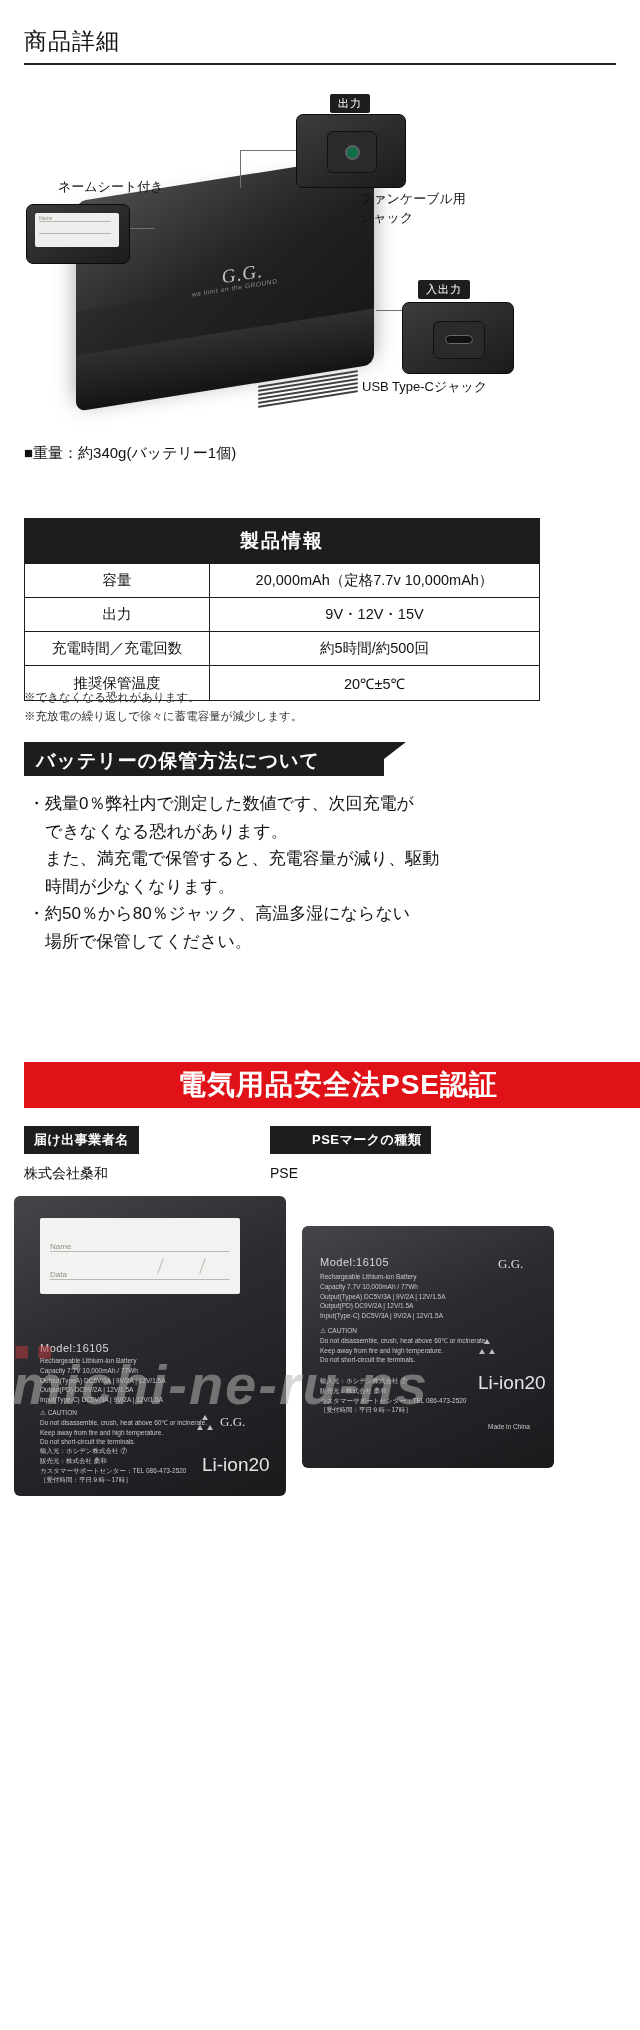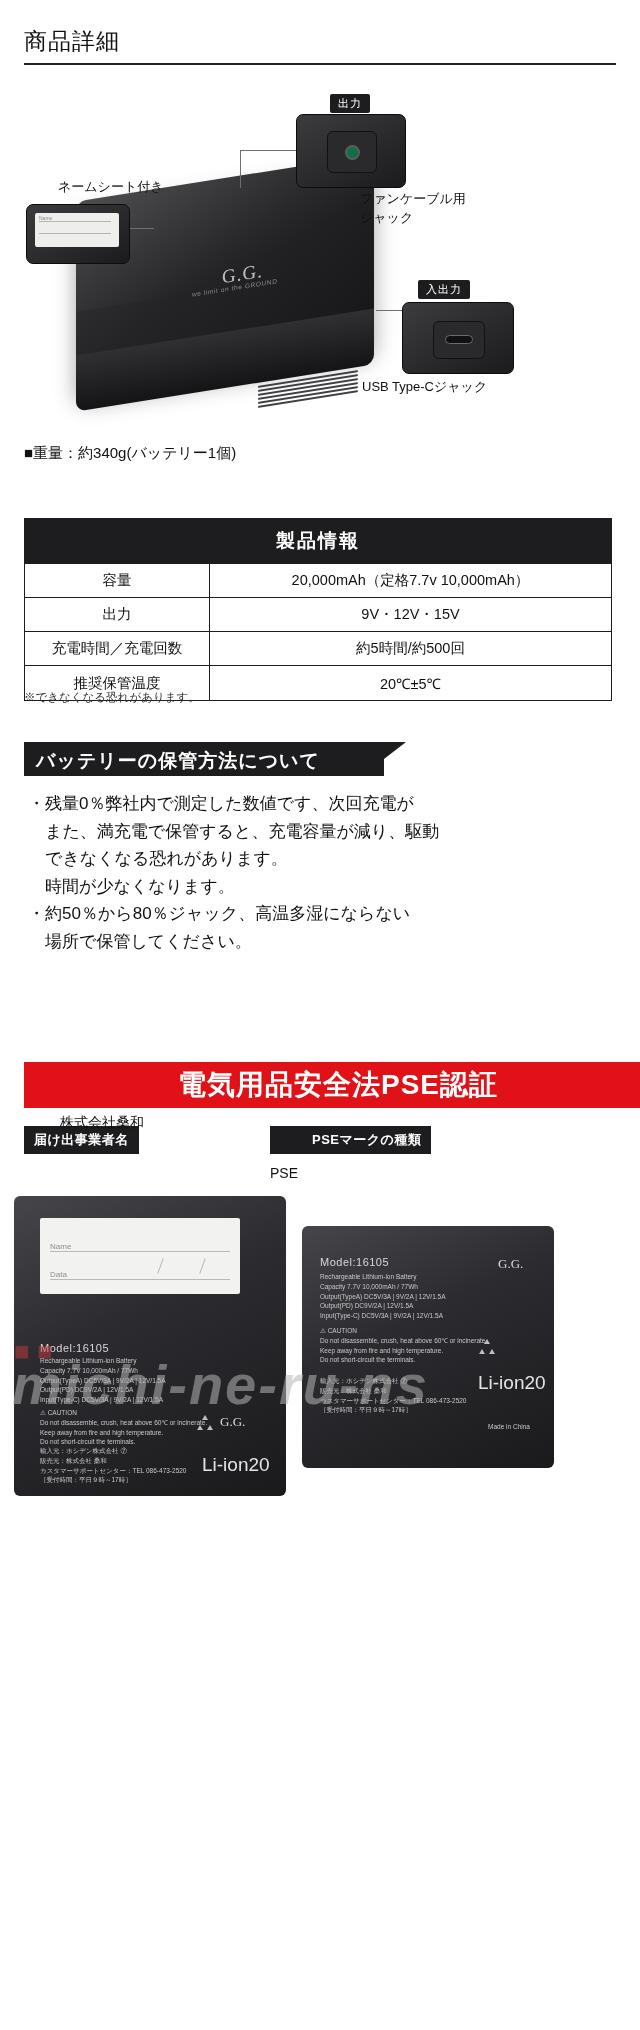--- a/index.html
+++ b/index.html
@@ -115,21 +115,21 @@
   .weight-note {
     position:absolute;
     left:24px; top:444px;
     font-size:15px; color:#111;
   }
 
   
   .spec-table {
     position:absolute;
     left:24px; top:518px;
-    width:588px;
+    width:516px;
     border-collapse:collapse;
     font-size:14.5px;
   }
   .spec-table th.caption {
     background:#1d1d1f; color:#fff;
     font-size:19px; font-weight:bold;
     padding:9px 0; letter-spacing:2px;
     border:1px solid #1d1d1f;
   }
   .spec-table td {
@@ -305,39 +305,40 @@
     </tr>
     <tr>
       <td class="k">推奨保管温度</td>
       <td>20℃±5℃</td>
     </tr>
   </tbody>
     </table>
 
   <div class="notes">
     <div>※できなくなる恐れがあります。</div>
+    <div>※充放電の繰り返しで徐々に蓄電容量が減少します。</div>
   </div>
 
   <div class="ribbon">
     <span>バッテリーの保管方法について</span>
   </div>
   <div class="storage-body">
     <div>・残量0％弊社内で測定した数値です、次回充電が</div>
+    <div>　できなくなる恐れがあります。</div>
     <div>　また、満充電で保管すると、充電容量が減り、駆動</div>
-    <div>　できなくなる恐れがあります。</div>
     <div>　時間が少なくなります。</div>
     <div>・約50％から80％ジャック、高温多湿にならない</div>
     <div>　場所で保管してください。</div>
   </div>
 
   <div class="pse-banner">
     <span>電気用品安全法PSE認証</span>
   </div>
   <div class="pse-sub-head" style="left:24px; top:1126px;">届け出事業者名</div>
-  <div class="pse-sub-val" style="left:24px; top:1114px;margin-left:36px;">株式会社桑和</div>
+  <div class="pse-sub-val" style="left:24px; top:1165px;">株式会社桑和</div>
   <div class="pse-sub-head" style="left:270px; top:1126px;padding-left:42px;">PSEマークの種類</div>
   <div class="pse-sub-val" style="left:270px; top:1165px;">PSE</div>
 
   <div class="bat-photo" style="left:14px; top:1196px; width:272px; height:300px;">
     <div class="name-card">
       <div class="ln" style="top:24px;">Name</div>
       <div class="ln" style="top:52px;">Data</div>
       <div style="position:absolute;left:120px;top:40px;width:1px;height:16px;background:#b9b9b5;transform:rotate(20deg);"></div>
       <div style="position:absolute;left:162px;top:40px;width:1px;height:16px;background:#b9b9b5;transform:rotate(20deg);"></div>
     </div>

